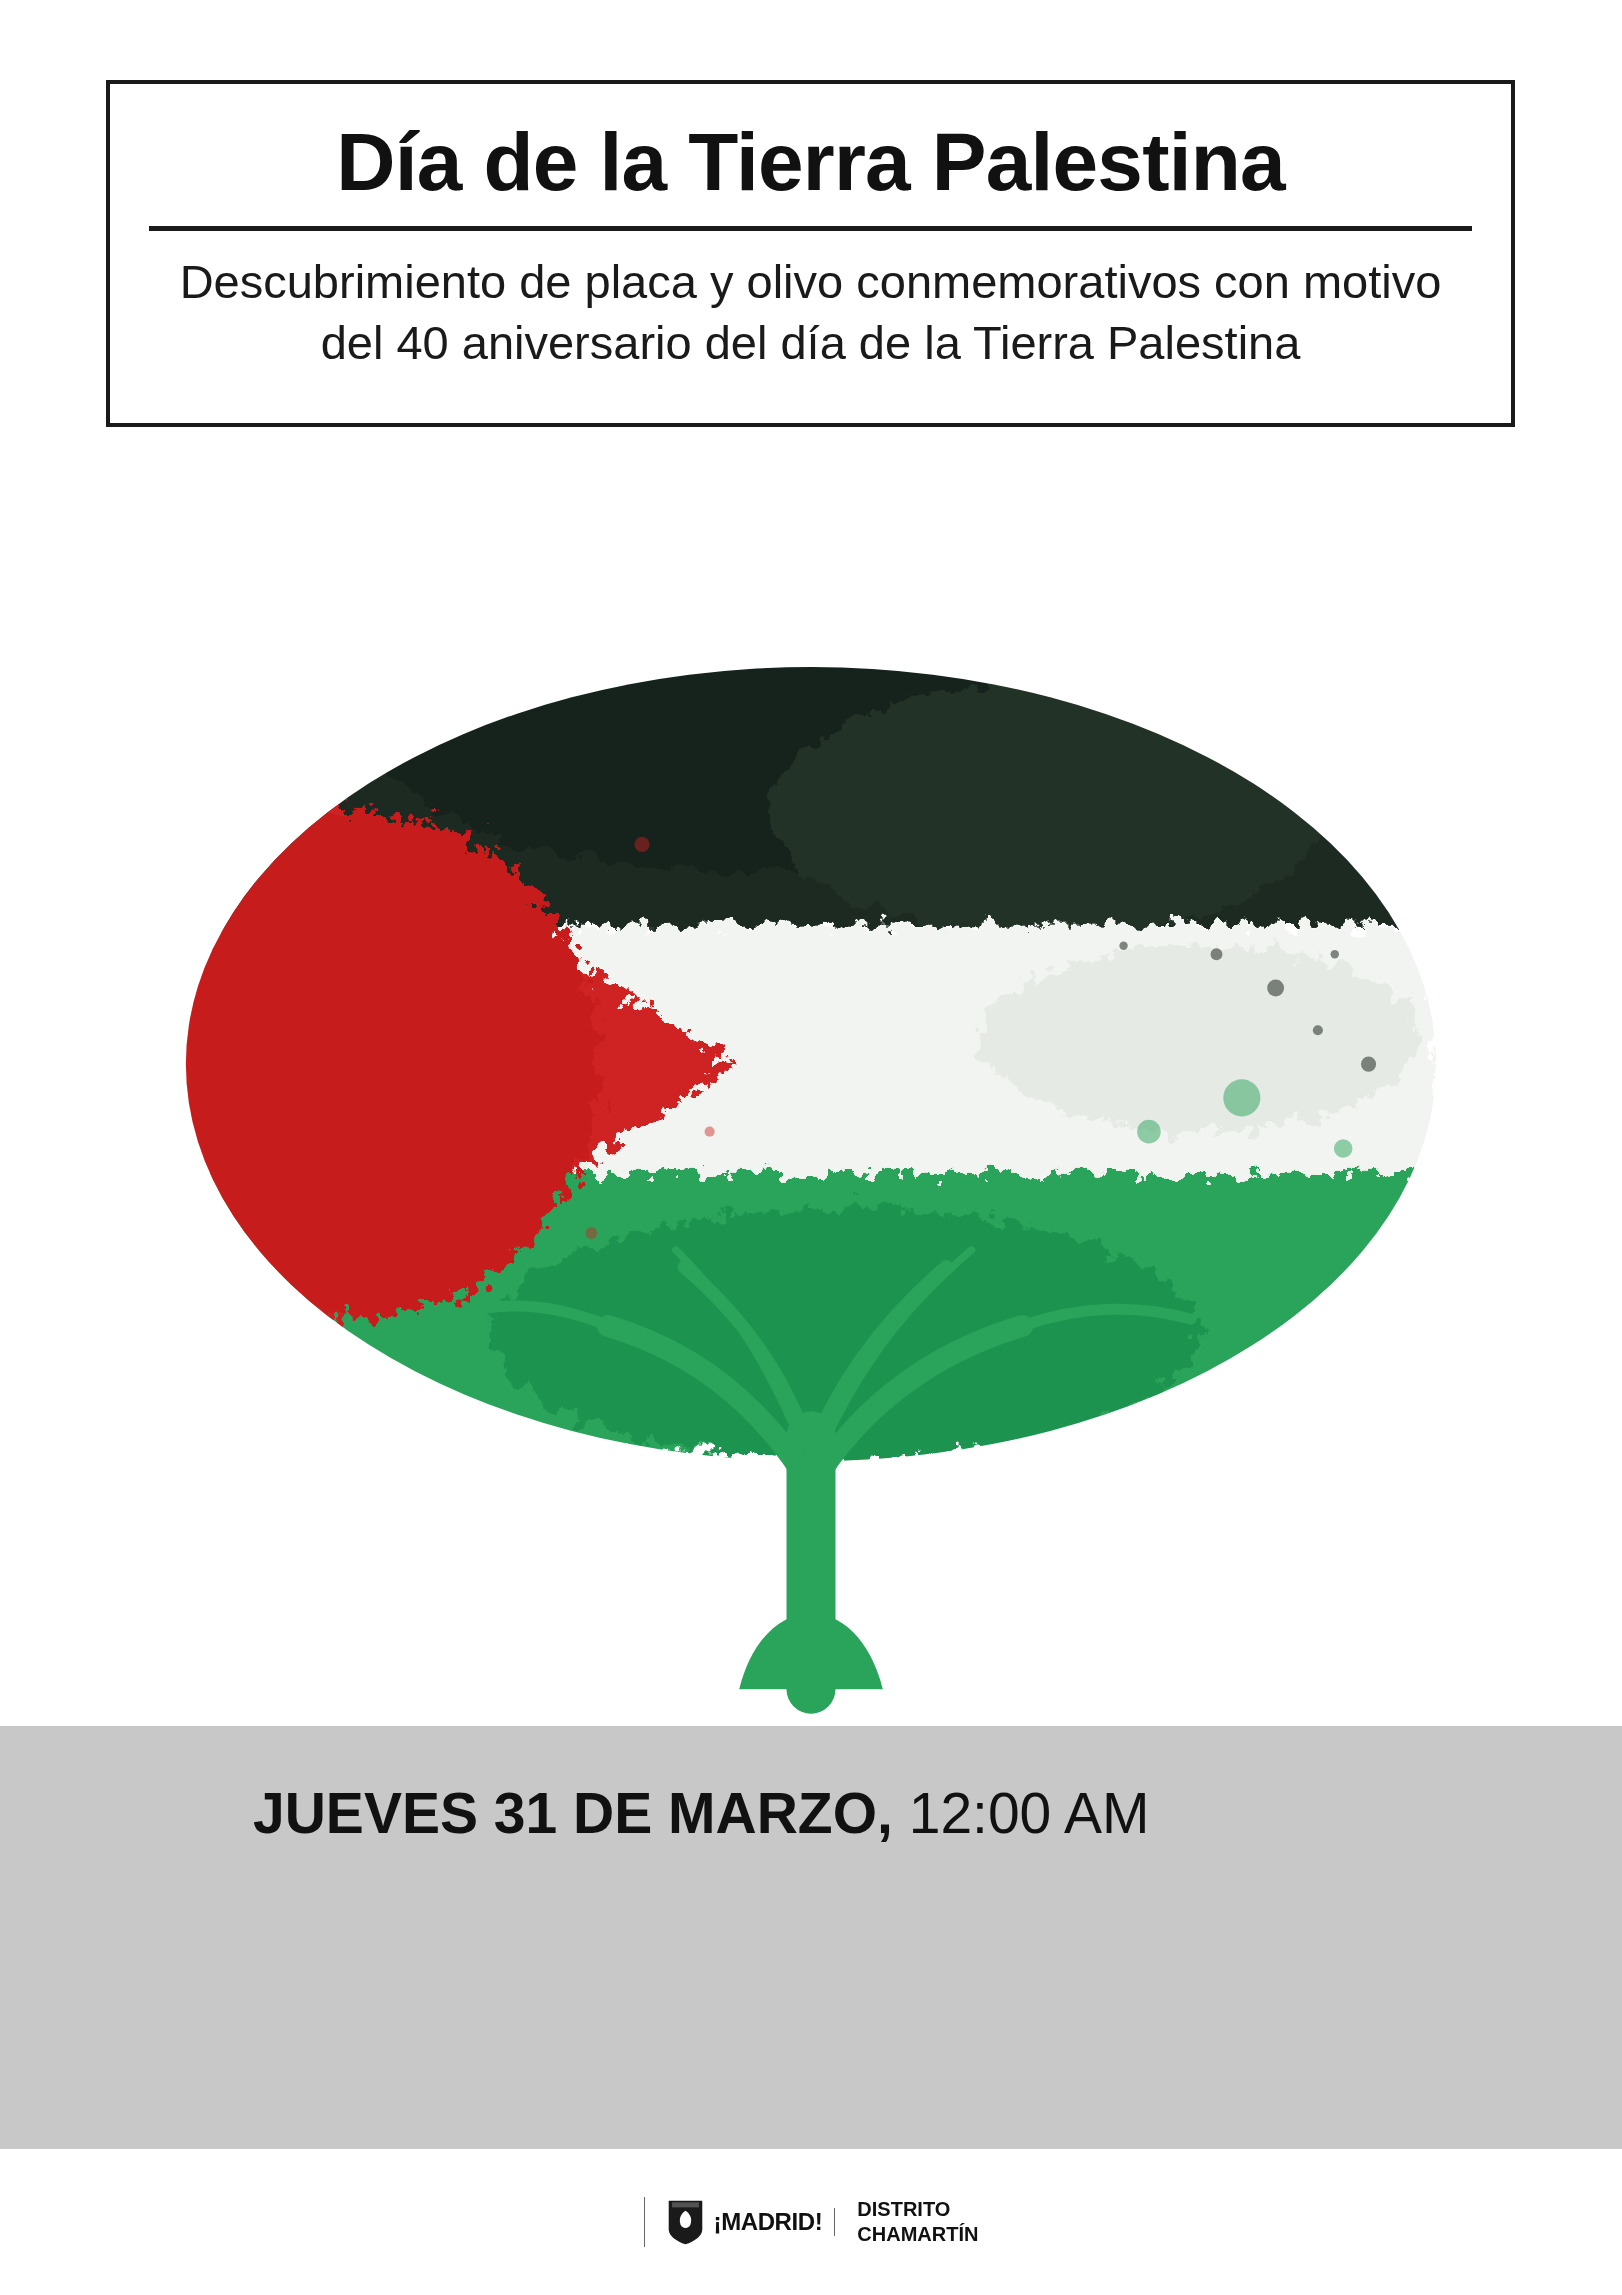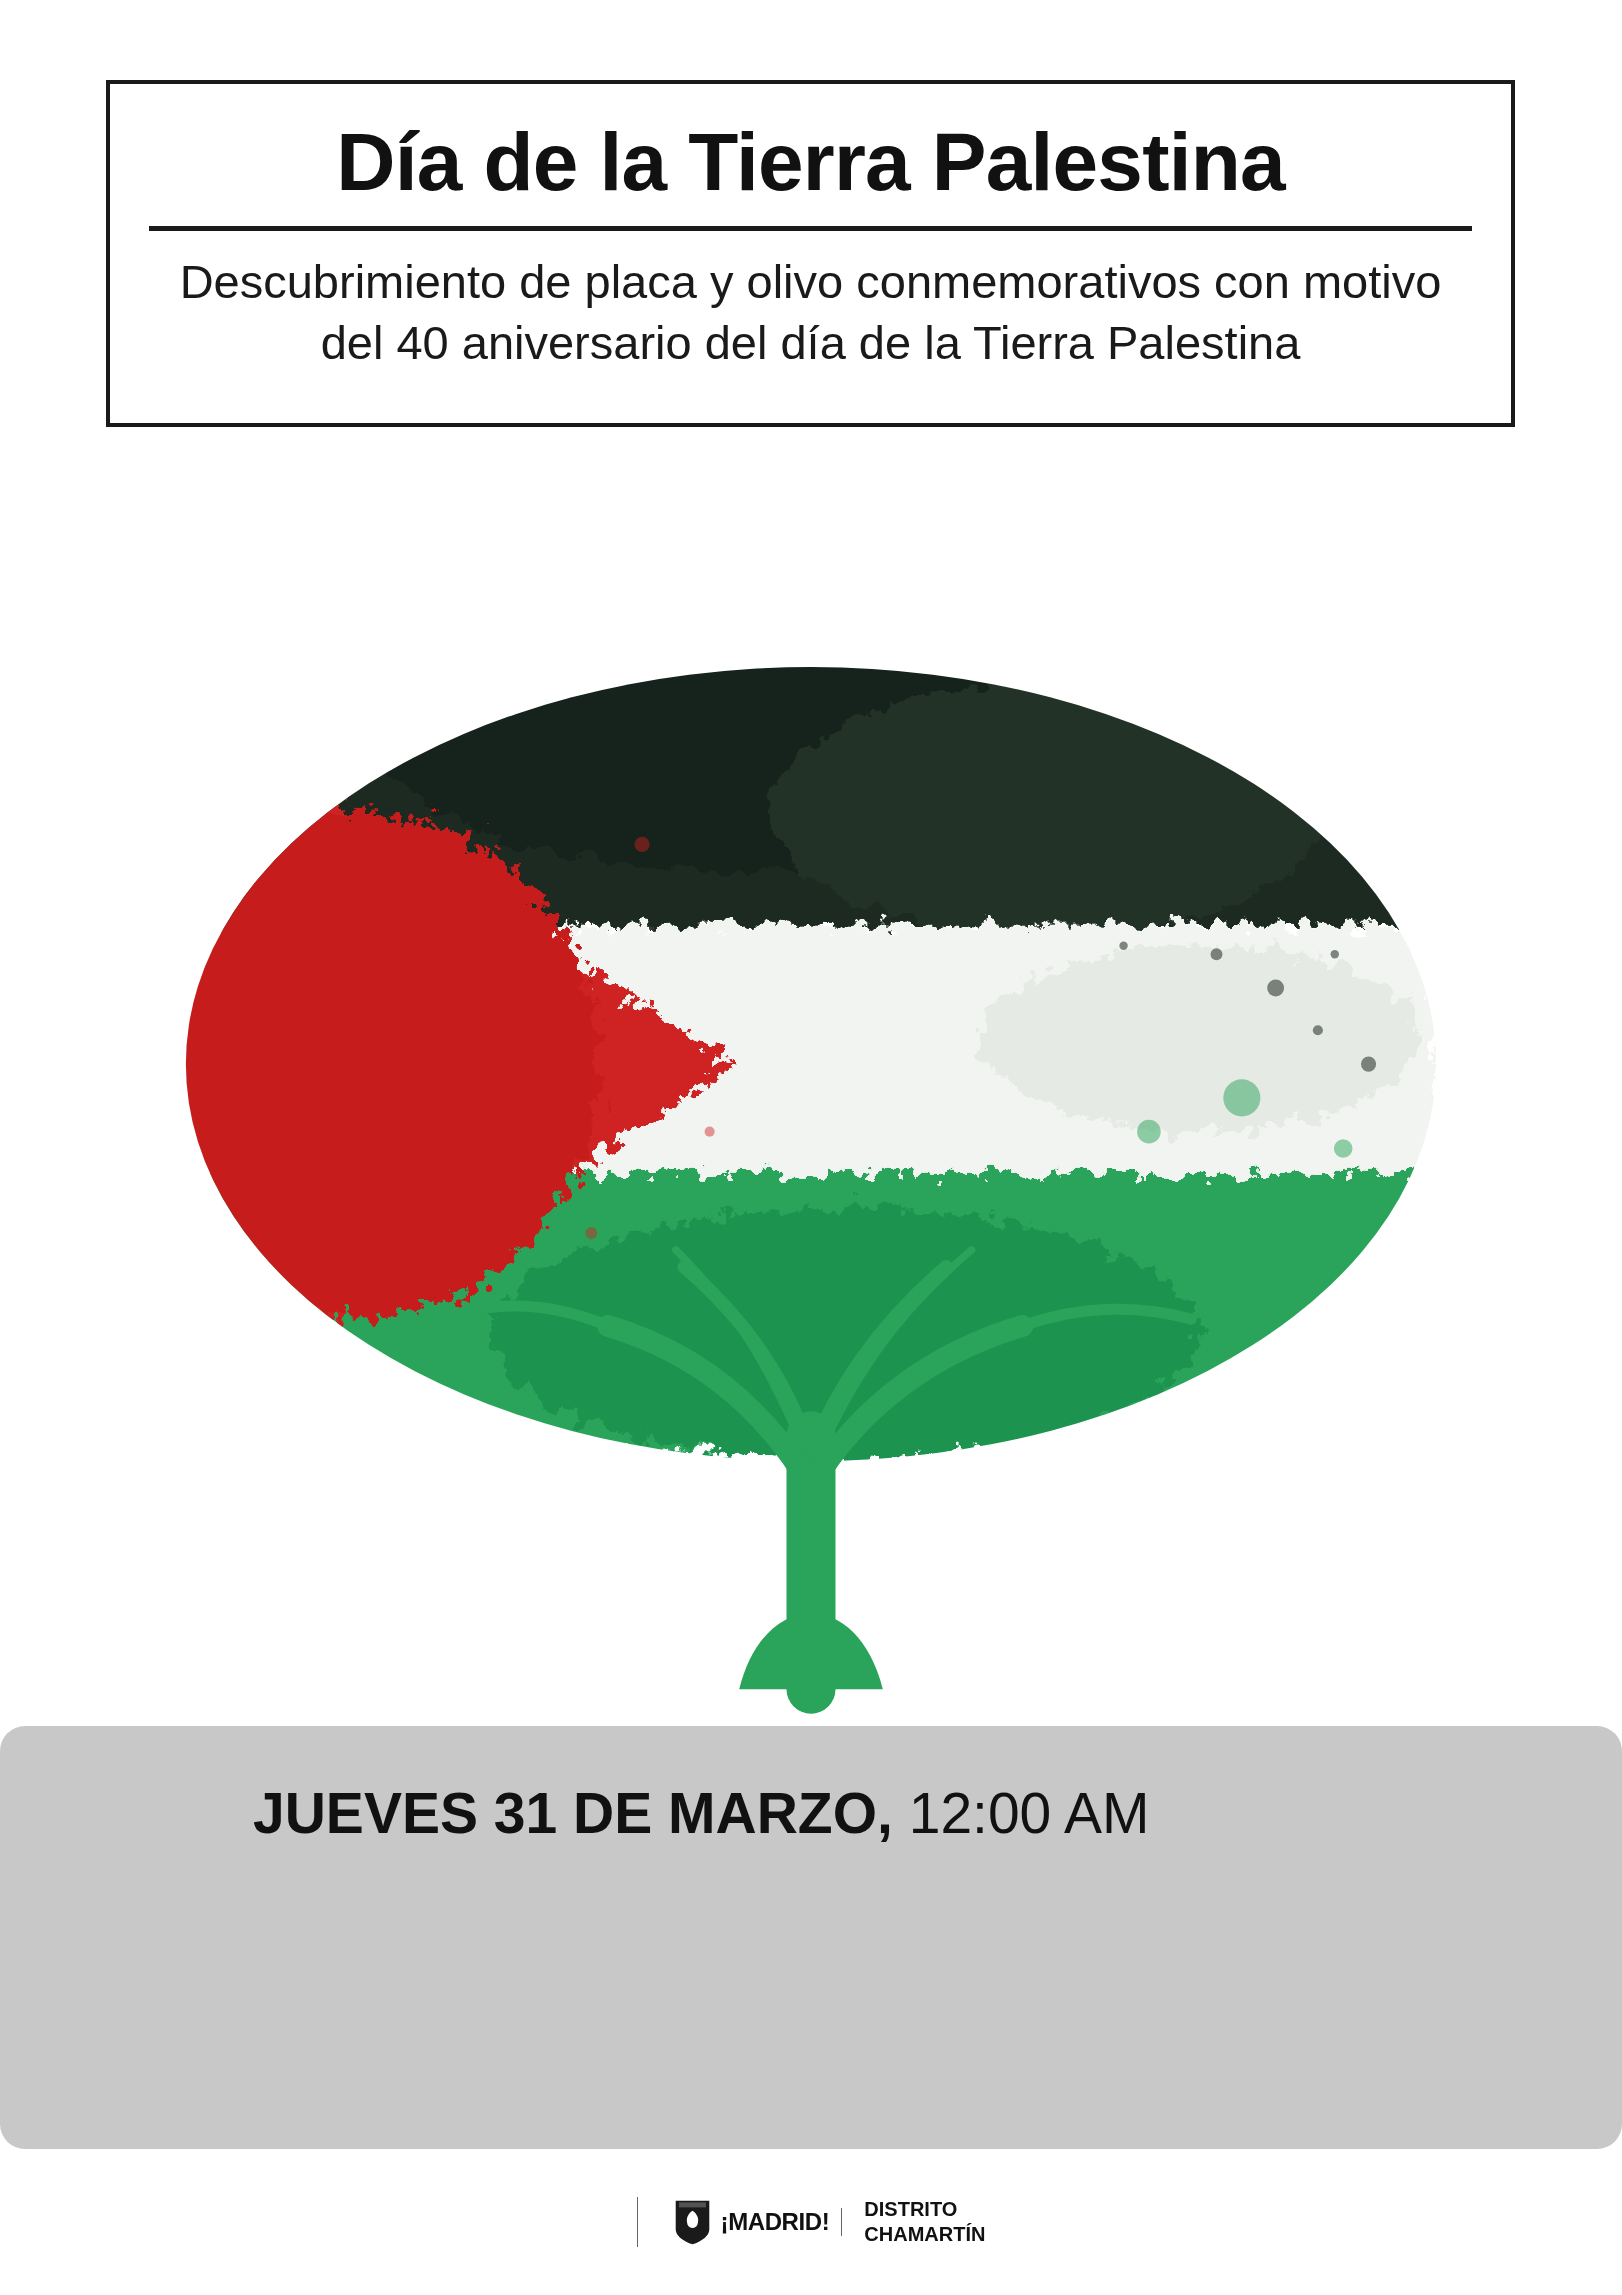--- a/index.html
+++ b/index.html
@@ -72,21 +72,20 @@
   }
 
   
   .info-band {
     position: absolute;
     left: 0;
     top: 1726px;
     width: 1622px;
     height: 423px;
     background: #c8c8c8;
-    border-radius: 25px;
   }
   .info-inner {
     position: absolute;
     left: 253px;
     top: 51px;
     width: 1183px;
   }
   .date-line {
     font-size: 57px;
     color: #111111;
@@ -137,21 +136,21 @@
     font-size: 21px;
     font-weight: bold;
     color: #1a1a1a;
     line-height: 1.30;
     letter-spacing: 0.4px;
   }
   .madrid-logo {
     display: flex;
     align-items: center;
     border-left: 1.7px solid #666;
-    padding-left: 36px;
+    padding-left: 22px;
     gap: 10px;
     justify-content: space-between;
   }
   .madrid-shield {
     width: 37px;
     height: 47px;
     flex: none;
   }
   .madrid-word {
     font-size: 24px;

